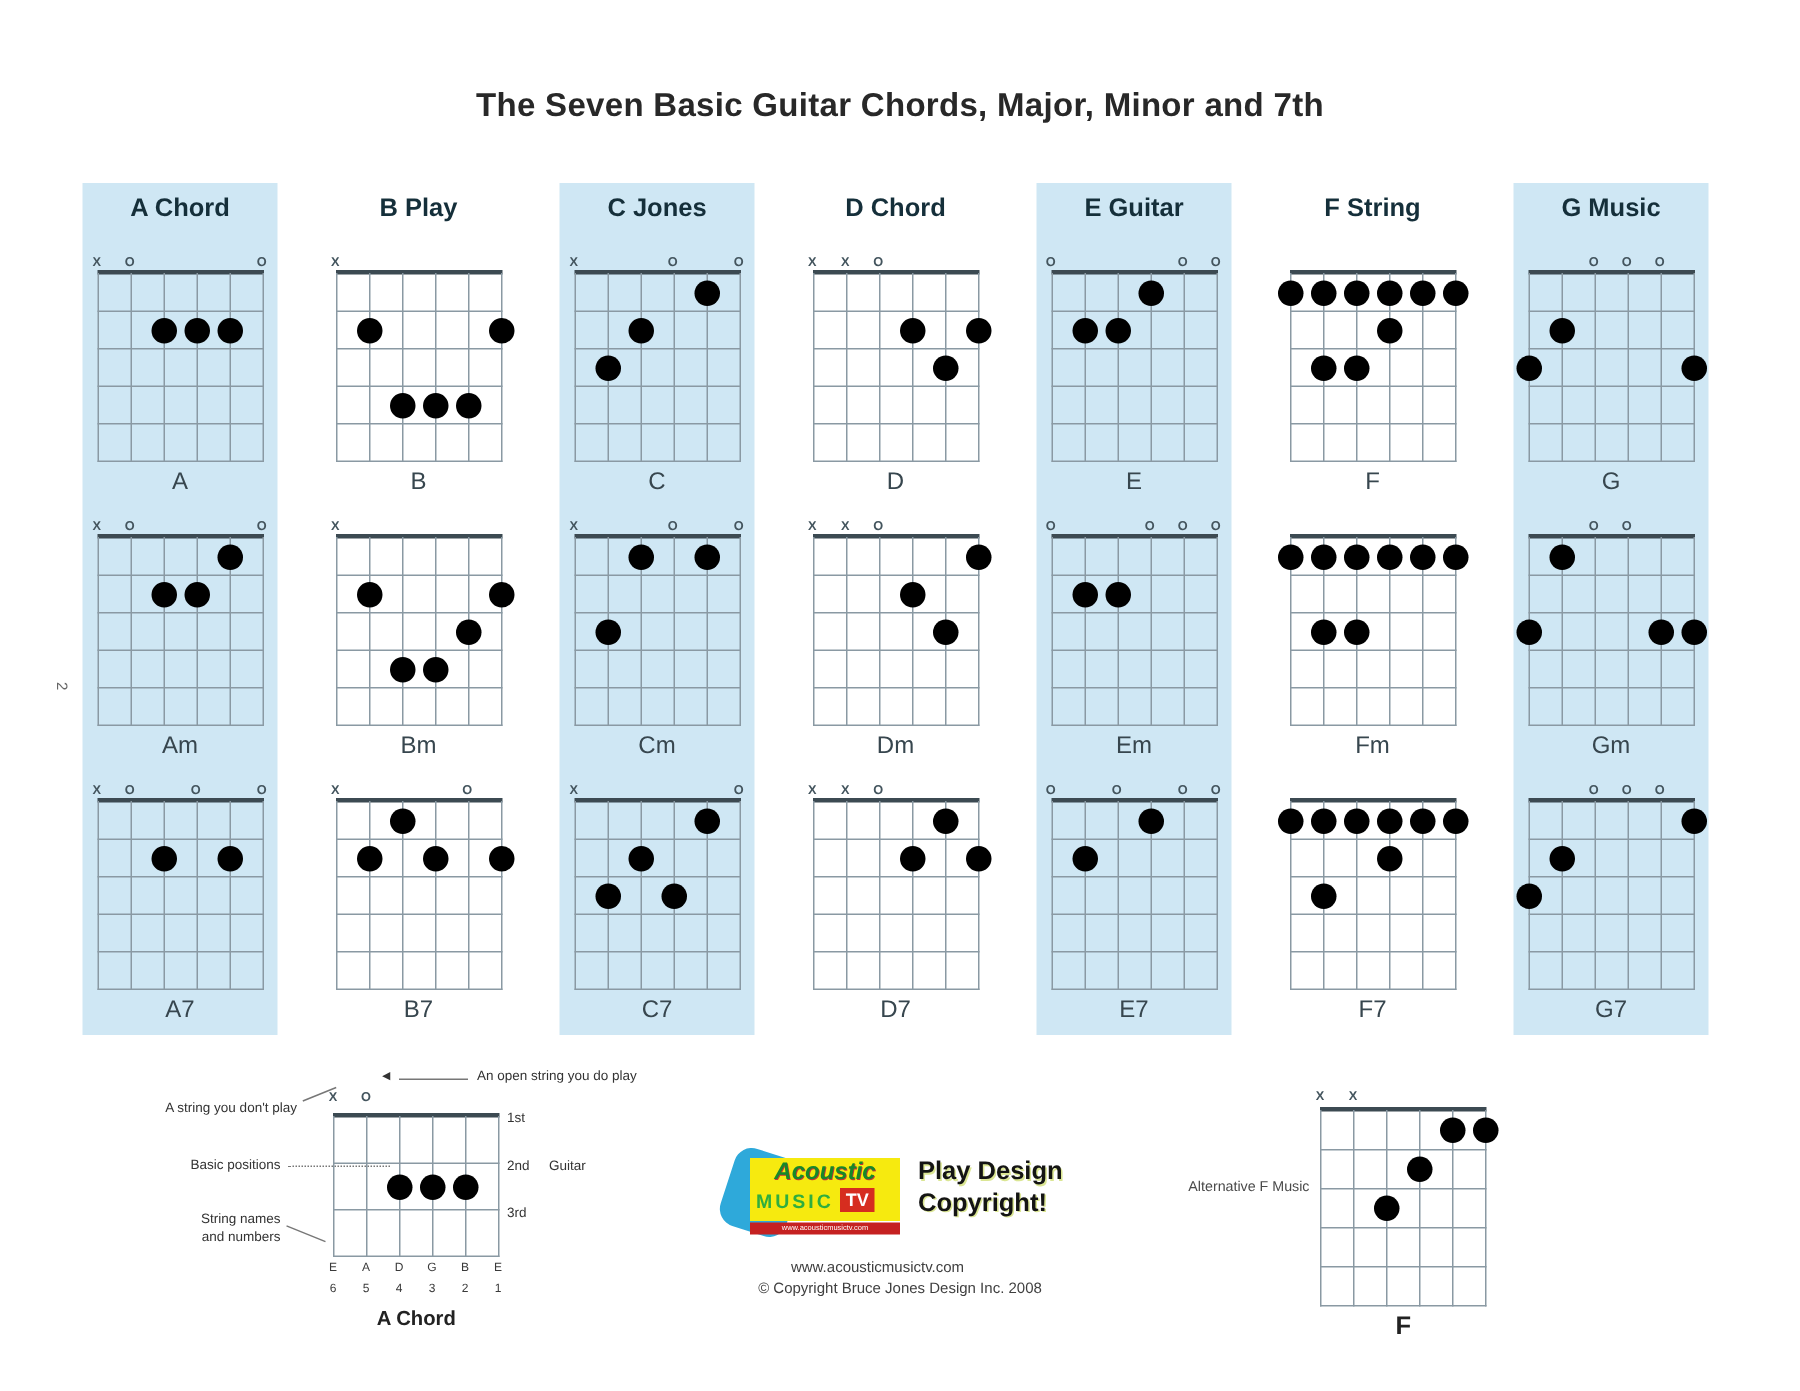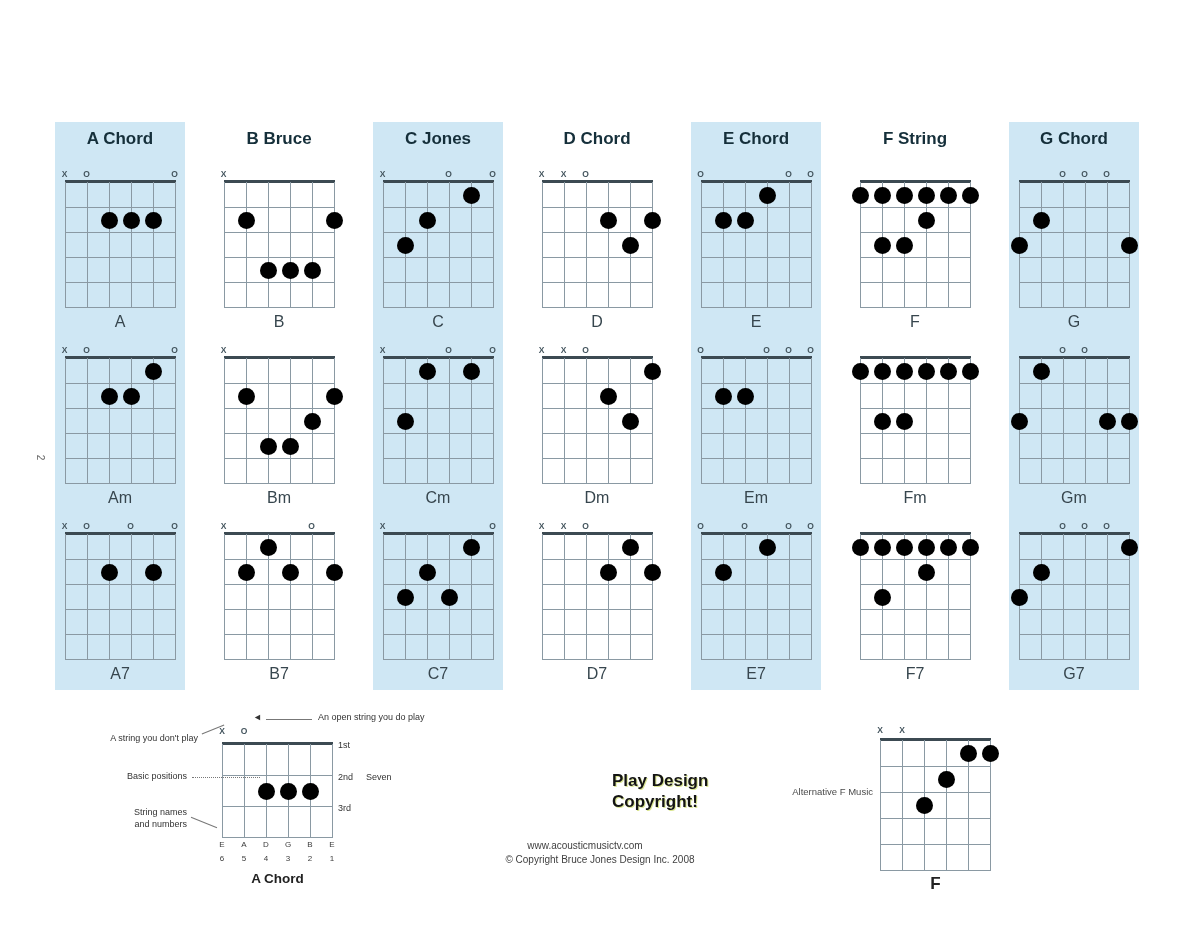--- a/index.html
+++ b/index.html
@@ -67,20 +67,21 @@
   .alt-caption{position:absolute;left:725px;top:786px;width:148px;text-align:right;
                font-size:9.5px;color:#4a4a4a;}
   .alt-diagram{position:absolute;left:880px;top:712px;width:111px;}
   .alt-label{margin-top:3px;text-align:center;font-size:17px;font-weight:bold;color:#222;}
 </style>
 </head>
 <body>
 
 <div class="page">
 
+  <div class="title">The Seven Basic Guitar Chords, Major, Minor and 7th</div>
 
   <div class="cols" id="chord-columns">
       <div class="col" style="background: rgb(207, 231, 244);">
         <div class="col-header">A Chord</div>
         <div class="chord-block">
           <div class="marker-row" style="height: 14px;">
             <span class="marker" style="left: 0px;">X</span>
             <span class="marker" style="left: 22px;">O</span>
             <span class="marker" style="left: 110px;">O</span>
           </div>
@@ -148,21 +149,21 @@
             <div class="gl" style="left: 0px; top: 75px; width: 111px; height: 1px; background: rgb(138, 153, 163);"></div>
             <div class="gl" style="left: 0px; top: 100px; width: 111px; height: 1px; background: rgb(138, 153, 163);"></div>
             <div class="gl" style="left: 0px; top: 125px; width: 111px; height: 1px; background: rgb(138, 153, 163);"></div>
             <div class="dot" style="left: 36px; top: 29.5px; background: rgb(0, 0, 0);"></div>
             <div class="dot" style="left: 80px; top: 29.5px; background: rgb(0, 0, 0);"></div>
           </div>
           <div class="chord-label">A7</div>
         </div>
       </div>
       <div class="col">
-        <div class="col-header">B Bruce</div>
+        <div class="col-header">B Play</div>
         <div class="chord-block">
           <div class="marker-row" style="height: 14px;">
             <span class="marker" style="left: 0px;">X</span>
           </div>
           <div class="fretboard" style="height: 126px;">
             <div class="nut" style="background: rgb(60, 74, 82);"></div>
             <div class="gl" style="left: 0px; top: 0px; width: 1px; height: 100%; background: rgb(138, 153, 163);"></div>
             <div class="gl" style="left: 22px; top: 0px; width: 1px; height: 100%; background: rgb(138, 153, 163);"></div>
             <div class="gl" style="left: 44px; top: 0px; width: 1px; height: 100%; background: rgb(138, 153, 163);"></div>
             <div class="gl" style="left: 66px; top: 0px; width: 1px; height: 100%; background: rgb(138, 153, 163);"></div>
@@ -382,21 +383,21 @@
             <div class="gl" style="left: 0px; top: 100px; width: 111px; height: 1px; background: rgb(138, 153, 163);"></div>
             <div class="gl" style="left: 0px; top: 125px; width: 111px; height: 1px; background: rgb(138, 153, 163);"></div>
             <div class="dot" style="left: 80px; top: 4.5px; background: rgb(0, 0, 0);"></div>
             <div class="dot" style="left: 58px; top: 29.5px; background: rgb(0, 0, 0);"></div>
             <div class="dot" style="left: 102px; top: 29.5px; background: rgb(0, 0, 0);"></div>
           </div>
           <div class="chord-label">D7</div>
         </div>
       </div>
       <div class="col" style="background: rgb(207, 231, 244);">
-        <div class="col-header">E Chord</div>
+        <div class="col-header">E Guitar</div>
         <div class="chord-block">
           <div class="marker-row" style="height: 14px;">
             <span class="marker" style="left: 0px;">O</span>
             <span class="marker" style="left: 88px;">O</span>
             <span class="marker" style="left: 110px;">O</span>
           </div>
           <div class="fretboard" style="height: 126px;">
             <div class="nut" style="background: rgb(60, 74, 82);"></div>
             <div class="gl" style="left: 0px; top: 0px; width: 1px; height: 100%; background: rgb(138, 153, 163);"></div>
             <div class="gl" style="left: 22px; top: 0px; width: 1px; height: 100%; background: rgb(138, 153, 163);"></div>
@@ -542,21 +543,21 @@
             <div class="dot" style="left: 58px; top: 4.5px; background: rgb(0, 0, 0);"></div>
             <div class="dot" style="left: 80px; top: 4.5px; background: rgb(0, 0, 0);"></div>
             <div class="dot" style="left: 102px; top: 4.5px; background: rgb(0, 0, 0);"></div>
             <div class="dot" style="left: 58px; top: 29.5px; background: rgb(0, 0, 0);"></div>
             <div class="dot" style="left: 14px; top: 54.5px; background: rgb(0, 0, 0);"></div>
           </div>
           <div class="chord-label">F7</div>
         </div>
       </div>
       <div class="col" style="background: rgb(207, 231, 244);">
-        <div class="col-header">G Chord</div>
+        <div class="col-header">G Music</div>
         <div class="chord-block">
           <div class="marker-row" style="height: 14px;">
             <span class="marker" style="left: 44px;">O</span>
             <span class="marker" style="left: 66px;">O</span>
             <span class="marker" style="left: 88px;">O</span>
           </div>
           <div class="fretboard" style="height: 126px;">
             <div class="nut" style="background: rgb(60, 74, 82);"></div>
             <div class="gl" style="left: 0px; top: 0px; width: 1px; height: 100%; background: rgb(138, 153, 163);"></div>
             <div class="gl" style="left: 22px; top: 0px; width: 1px; height: 100%; background: rgb(138, 153, 163);"></div>
@@ -637,21 +638,21 @@
   <div class="ann open-play">An open string you do play</div>
   <div class="ann finger">Basic positions</div>
   <div class="conn line3"></div>
   <div class="ann names">
     <div>String names</div>
     <div>and numbers</div>
   </div>
   <div class="conn line4"></div>
   <div class="fret-lab f1">1st</div>
   <div class="fret-lab f2">2nd</div>
-  <div class="fret-lab fw">Seven</div>
+  <div class="fret-lab fw">Guitar</div>
   <div class="fret-lab f3">3rd</div>
   <div id="legend-diagram" class="legend-diagram">
       <div class="chord-block">
         <div class="marker-row" style="height: 19px;">
           <span class="marker" style="left: 0px;">X</span>
           <span class="marker" style="left: 22px;">O</span>
         </div>
         <div class="fretboard" style="height: 94px;">
           <div class="nut" style="background: rgb(60, 74, 82);"></div>
           <div class="gl" style="left: 0px; top: 0px; width: 1px; height: 100%; background: rgb(138, 153, 163);"></div>
@@ -680,20 +681,33 @@
         <span style="left: 0px;">6</span>
         <span style="left: 22px;">5</span>
         <span style="left: 44px;">4</span>
         <span style="left: 66px;">3</span>
         <span style="left: 88px;">2</span>
         <span style="left: 110px;">1</span>
       </div>
       <div class="legend-chord-label">A Chord</div>
     </div>
 
+  <div class="logo-wrap">
+    <div class="blob"></div>
+    <div class="ybox">
+      <div class="acoustic">Acoustic</div>
+      <div class="mrow">
+        <span class="music">MUSIC</span>
+        <span class="tv">TV</span>
+      </div>
+    </div>
+    <div class="strip">
+      <span>www.acousticmusictv.com</span>
+    </div>
+  </div>
   <div class="tagline">
     <div>Play Design</div>
     <div>Copyright!</div>
   </div>
   <div class="website">www.acousticmusictv.com</div>
   <div class="copyright">© Copyright Bruce Jones Design Inc. 2008</div>
 
   <div class="alt-caption">Alternative F Music</div>
   <div id="alt-diagram" class="alt-diagram">
       <div class="chord-block">

